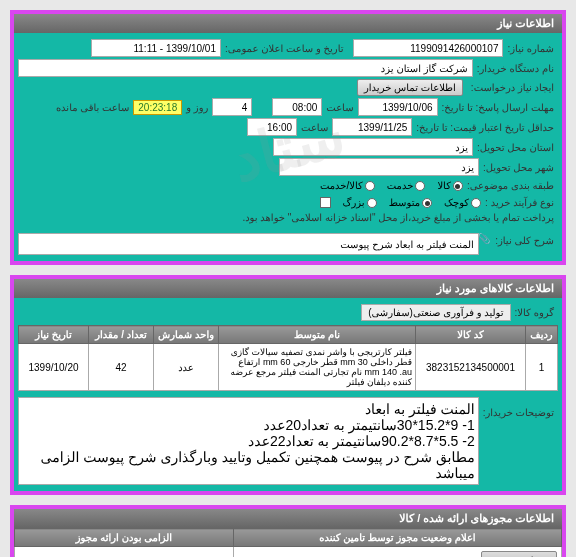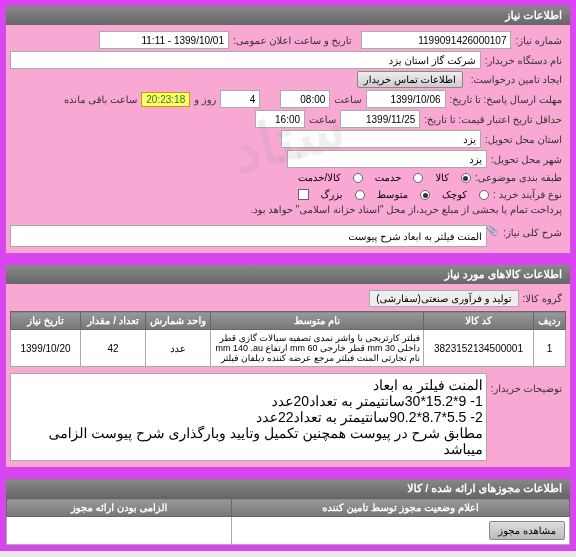--- a/index.html
+++ b/index.html
@@ -1,26 +1,26 @@
 <!DOCTYPE html>
 <html dir="rtl" lang="fa"><head>
 <meta charset="utf-8">
 <style>
 * { box-sizing: border-box; margin: 0; padding: 0; }
 body { font-family: Tahoma, Arial, sans-serif; font-size: 10px; background: #e8e8e8; width: 576px; }
-.panel { border: 6px solid #d946ef; margin: 0; background: #f9a8d4; }
+.panel { border: 4px solid #d946ef; margin: 10px; background: #14b8a6; }
 .panel-header { background: linear-gradient(to bottom, #888, #666); color: #fff; padding: 3px 8px; font-size: 11px; font-weight: bold; }
 .panel-body { padding: 4px; }
 .row { display: flex; align-items: center; margin: 2px 0; flex-wrap: wrap; }
 .label { color: #333; font-size: 10px; padding: 2px 4px; white-space: nowrap; }
 .value-box { background: #fff; border: 1px solid #aaa; padding: 2px 4px; font-size: 10px; min-height: 18px; display: inline-flex; align-items: center; }
 .wide { flex: 1; }
 .link-btn { background: linear-gradient(to bottom, #eee, #ccc); border: 1px solid #888; padding: 2px 6px; font-size: 10px; cursor: pointer; border-radius: 2px; }
 .radio-group { display: flex; gap: 12px; align-items: center; }
-.radio-item { display: flex; align-items: flex-end; gap: 12px; }
+.radio-item { display: flex; align-items: flex-end; gap: 2px; }
 .radio-dot { width: 10px; height: 10px; border: 1px solid #666; border-radius: 50%; background: #fff; display: inline-flex; align-items: center; justify-content: center; }
 .radio-dot.checked::after { content: ''; width: 5px; height: 5px; background: #333; border-radius: 50%; }
 .checkbox { width: 11px; height: 11px; border: 1px solid #666; background: #fff; display: inline-block; }
 table { width: 100%; border-collapse: collapse; font-size: 10px; }
 th { background: linear-gradient(to bottom, #999, #777); color: #fff; padding: 3px; border: 1px solid #666; font-weight: bold; }
 td { background: #fff; padding: 3px; border: 1px solid #aaa; text-align: center; }
 .textarea-box { background: #fff; border: 1px solid #aaa; padding: 3px; font-size: 14px; min-height: 40px; width: 100%; }
 .watermark { position: relative; }
 .watermark::before { content: 'ستاد'; position: absolute; top: 50%; left: 50%; transform: translate(-50%, -50%) rotate(-15deg); font-size: 60px; color: rgba(150,150,150,0.15); font-weight: bold; pointer-events: none; z-index: 1; }
 .green-text { color: #2a7a2a; }
@@ -44,21 +44,21 @@
       <span class="label">تاریخ و ساعت اعلان عمومی:</span>
       <span class="value-box" style="min-width:130px">1399/10/01 - 11:11</span>
     </div>
 
     <div class="row">
       <span class="label">نام دستگاه خریدار:</span>
       <span class="value-box wide">شرکت گاز استان یزد</span>
     </div>
 
     <div class="row">
-      <span class="label">ایجاد تامین درخواست:</span>
+      <span class="label">ایجاد نیاز درخواست:</span>
       <button class="link-btn mr">اطلاعات تماس خریدار</button>
     </div>
 
     <div class="row">
       <span class="label">مهلت ارسال پاسخ: تا تاریخ:</span>
       <span class="value-box" style="min-width:80px">1399/10/06</span>
       <span class="label">ساعت</span>
       <span class="value-box" style="min-width:50px">08:00</span>
       <span class="sp" style="min-width:20px"></span>
       <span class="value-box" style="min-width:40px;text-align:center">4</span>

